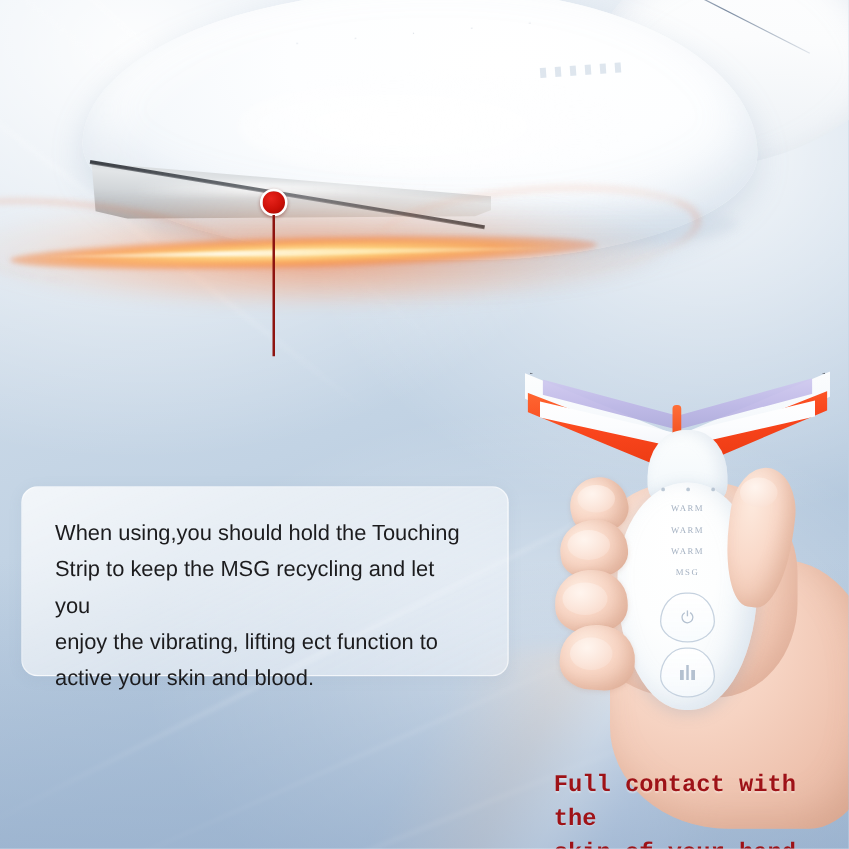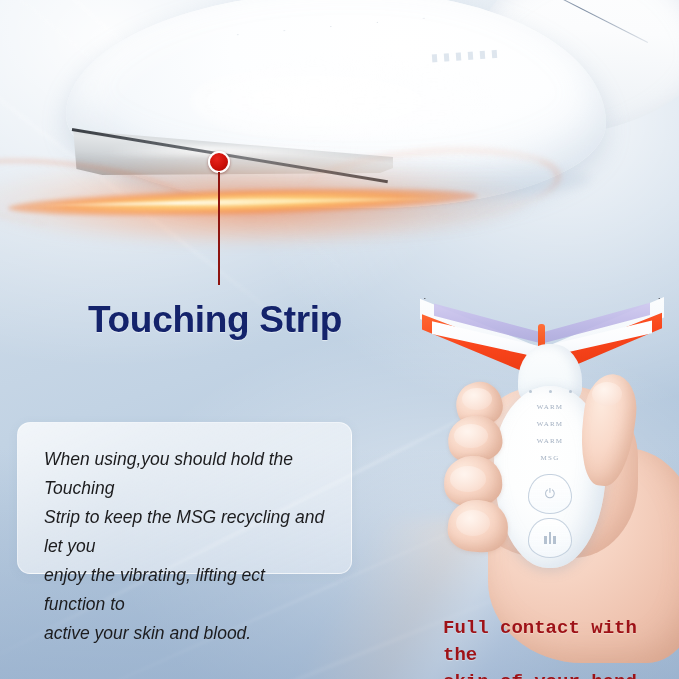--- a/index.html
+++ b/index.html
@@ -185,27 +185,26 @@
     position:absolute; left:88px; top:299px;
     font-size:37px; font-weight:bold;
     color:#14236b;
     letter-spacing:-.3px;
     font-family:"Liberation Sans", sans-serif;
     text-shadow:0 1px 1px rgba(255,255,255,.5);
   }
 
   
   #desc-card {
-    position:absolute; left:17px; top:422px; width:335px; height:152px;
+    position:absolute; left:17px; top:389px; width:390px; height:152px;
     border-radius:13px;
     background:linear-gradient(155deg, rgba(255,255,255,.78) 0%, rgba(255,255,255,.60) 40%, rgba(250,252,255,.50) 75%, rgba(244,248,253,.46) 100%);
     border:1px solid rgba(255,255,255,.55);
     box-shadow:0 2px 10px rgba(120,146,176,.12);
     padding:22px 26px 0 26px;
-    font-style:italic;
   }
   #desc-text {
     font-size:17.5px;
     line-height:29px;
     color:#1c1c1e;
     white-space:pre-line;
     font-family:"Liberation Sans", sans-serif;
   }
 
   
@@ -382,21 +381,20 @@
       <div class="arc-ring-l"></div>
       <div class="arc-ring-r"></div>
       <div class="arc-core"></div>
       <div class="arc-thin"></div>
     </div>
 
     <div class="callout-dot"></div>
     <div class="callout-line"></div>
   </div>
 
-  <div id="headline">Touching Strip</div>
 
   <div id="desc-card">
     <div id="desc-text">When using,you should hold the Touching
 Strip to keep the MSG recycling and let you
 enjoy the vibrating, lifting ect function to
 active your skin and blood.</div>
   </div>
 
   <div id="hand-scene">
     <div class="arm"></div>

